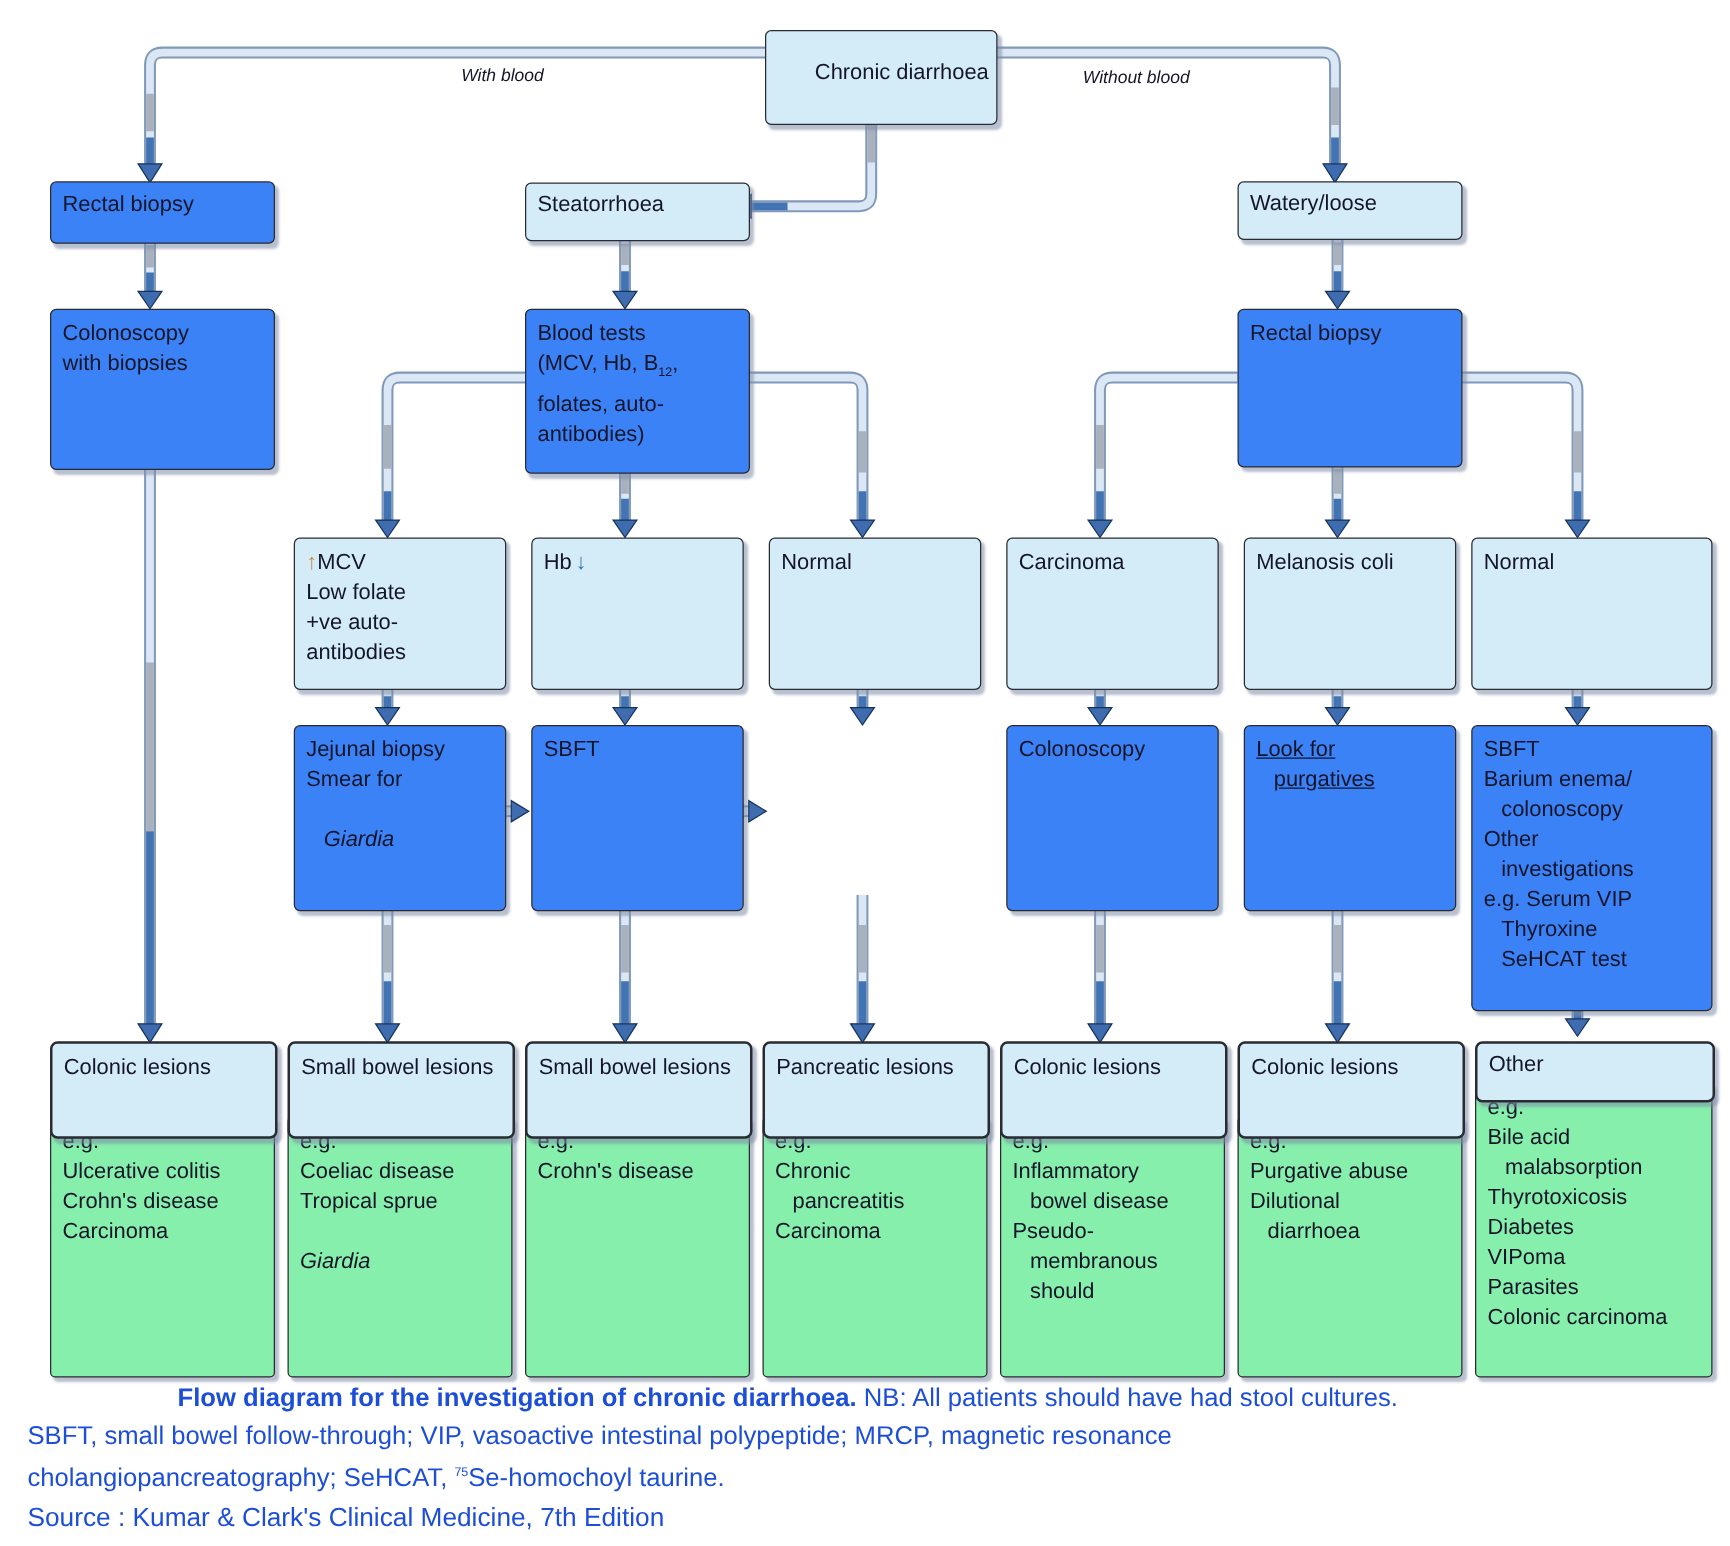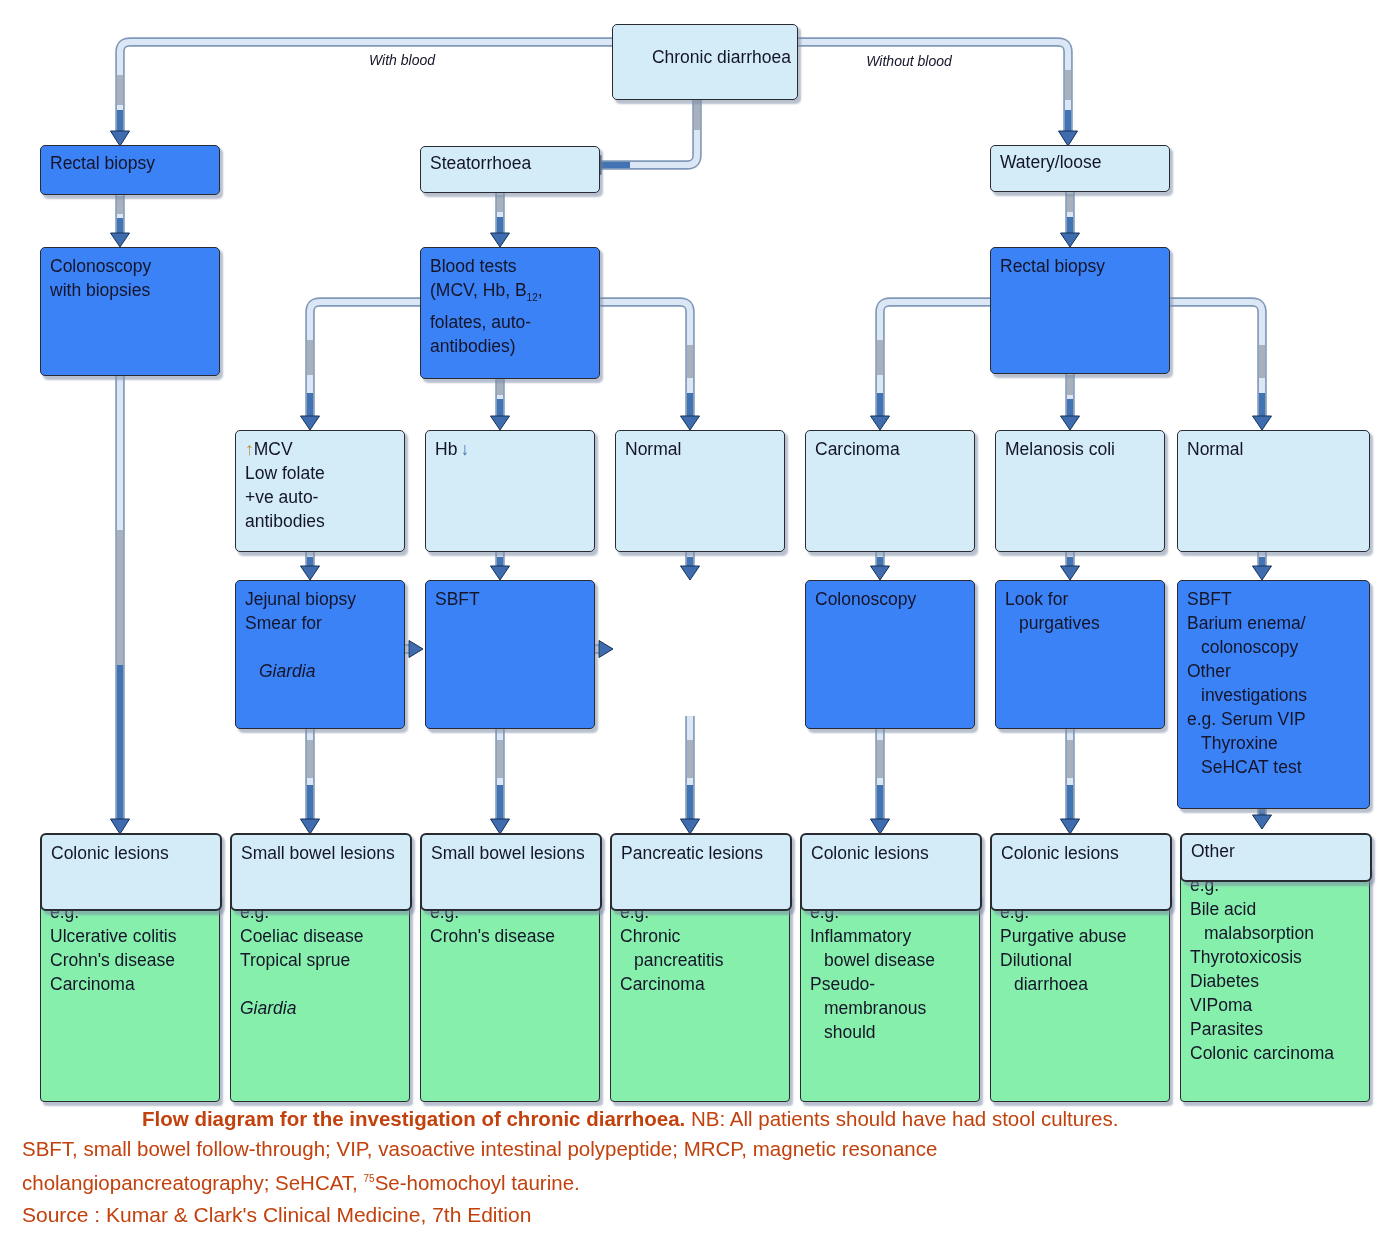--- a/index.html
+++ b/index.html
@@ -17,21 +17,21 @@
   .blue{background:#d3ecf8;}
   .cream{background:#3b82f6;}
   .rhead{background:#d3ecf8;border-width:2.6px;border-radius:6px;z-index:3;}
   .rbody{background:#86efac;border-width:1.9px;border-radius:4px;z-index:2;}
   .ln{display:block;}
   .ind{padding-left:14px;}
   .it{font-style:italic;margin-top:24px;}
   .up{color:#c98c3f;}
   .dn{color:#4273b2;margin-left:3px;}
   .flabel{position:absolute;z-index:1;font-size:14px;font-style:italic;text-align:center;width:190px;}
-  #caption{position:absolute;left:22px;top:1104px;width:1342px;font-size:20.5px;line-height:30px;color:#c2410c;z-index:1;}
+  #caption{position:absolute;left:22px;top:1104px;width:1342px;font-size:20.5px;line-height:30px;color:#1d4ed8;z-index:1;}
   #cap1{text-indent:120px;}
   #source{font-size:21px;margin-top:7px;line-height:20px;}
   sub,sup{font-size:10px;}
 </style>
 </head>
 <body>
 
 <div id="stage">
 
   <svg id="wires" width="1384" height="1110">
@@ -212,21 +212,21 @@
   <div class="bx blue" style="left:995px;top:430px;width:150px;height:108px;">Melanosis coli</div>
   <div class="bx blue" style="left:1177px;top:430px;width:173px;height:108px;">Normal</div>
 
   <div class="bx cream" style="left:235px;top:580px;width:150px;height:135px;">
     <span class="ln">Jejunal biopsy</span>
     <span class="ln">Smear for</span>
     <span class="ln it ind">Giardia</span>
   </div>
   <div class="bx cream" style="left:425px;top:580px;width:150px;height:135px;">SBFT</div>
   <div class="bx cream" style="left:805px;top:580px;width:150px;height:135px;">Colonoscopy</div>
-  <div class="bx cream" style="left:995px;top:580px;width:150px;height:135px;">
+  <div class="bx cream" style="left:995px;top:580px;width:150px;height:135px;text-decoration:underline;">
     <span class="ln">Look for</span>
     <span class="ln ind">purgatives</span>
   </div>
   <div class="bx cream" style="left:1177px;top:580px;width:173px;height:215px;">
     <span class="ln">SBFT</span>
     <span class="ln">Barium enema/</span>
     <span class="ln ind">colonoscopy</span>
     <span class="ln">Other</span>
     <span class="ln ind">investigations</span>
     <span class="ln">e.g. Serum VIP</span>

